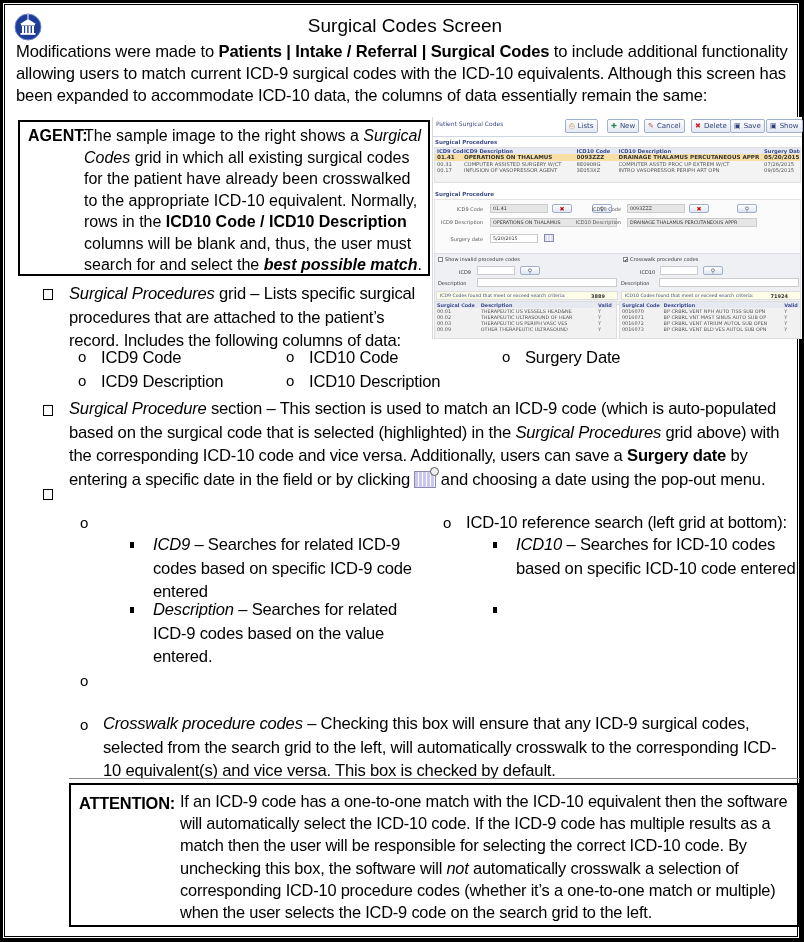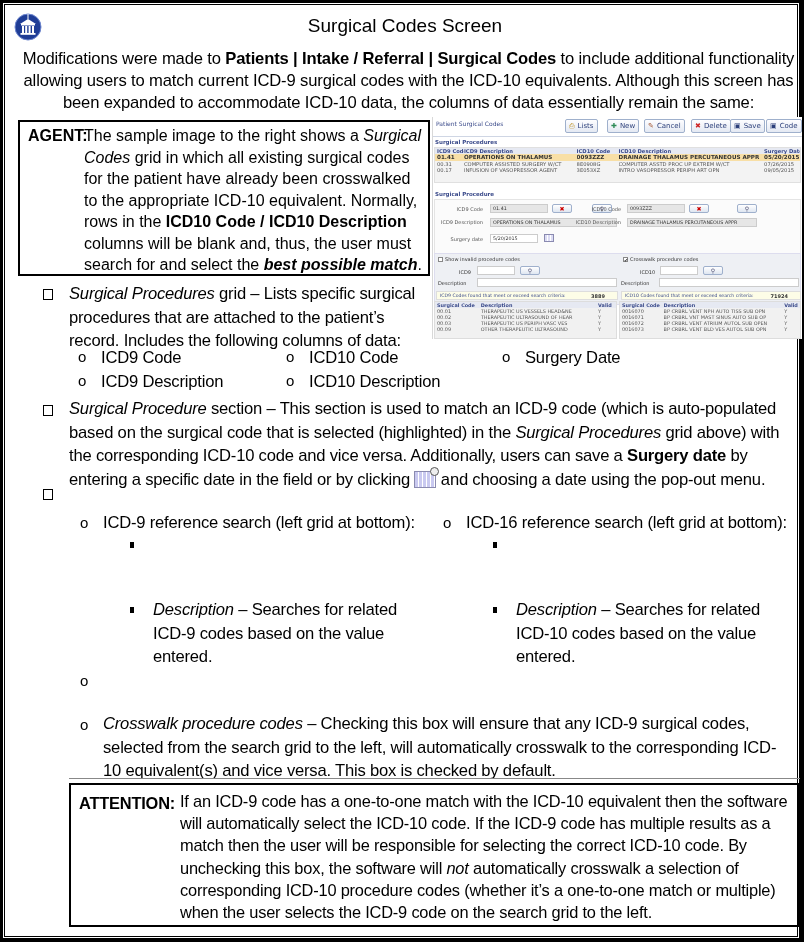--- a/index.html
+++ b/index.html
@@ -6,21 +6,21 @@
   html, body { width: 804px; height: 942px; background: #ffffff; overflow: hidden; }
   body { font-family: "Liberation Sans", sans-serif; color: #000; }
   .page {
     position: absolute; left: 0; top: 0; width: 804px; height: 942px;
     border: 4px double #000; border-width: 3px 5px 4px 3px;
     border-style: solid;
     box-shadow: inset 0 0 0 1px #fff, inset 0 0 0 2px #000;
   }
   .logo { position: absolute; left: 8px; top: 8px; width: 34px; height: 30px; }
   .title { position: absolute; left: 0; width: 804px; top: 12px; text-align: center; font-size: 19px; }
-  .intro { position: absolute; left: 13px; top: 45px; width: 785px; font-size: 16.6px; line-height: 22px; letter-spacing: -0.15px; text-align: center; }
+  .intro { position: absolute; left: 13px; top: 38px; width: 785px; font-size: 16.6px; line-height: 22px; letter-spacing: -0.15px; }
   .intro b { font-weight: bold; }
 
   .note {
     position: absolute; left: 15px; top: 117px; width: 412px; height: 156px;
     border: 2px solid #000; padding: 3px 6px 0 8px; font-size: 16px; line-height: 21.5px;
   }
   .note-label { position: absolute; left: 8px; top: 3px; font-weight: bold; }
   .note-body { margin-left: 56px; }
 
   .shot { position: absolute; left: 429px; top: 114px; width: 370px; height: 222px; background: #fff; border-left: 1px solid #d8d8d8; font-family: "DejaVu Sans", sans-serif; }
@@ -86,21 +86,21 @@
   </div>
 
   <div class="shot">
     <div class="topbar">
       <span class="ttl">Patient Surgical Codes</span>
       <span class="tb" style="left:132px"><i style="color:#b8860b">⎙</i><span>Lists</span></span>
       <span class="tb" style="left:174px"><i style="color:#2e8b57">✚</i><span>New</span></span>
       <span class="tb" style="left:211px"><i style="color:#a0522d">✎</i><span>Cancel</span></span>
       <span class="tb" style="left:258px"><i style="color:#cc2222">✖</i><span>Delete</span></span>
       <span class="tb" style="left:297px"><i style="color:#2c3f7a">▣</i><span>Save</span></span>
-      <span class="tb" style="left:333px"><i style="color:#2c3f7a">▣</i><span>Code</span></span>
+      <span class="tb" style="left:333px"><i style="color:#2c3f7a">▣</i><span>Show</span></span>
     </div>
     <div class="sec">Surgical Procedures</div>
     <div class="grid">
       <div class="grow hdr">
         <span style="width:27px">ICD9 Code</span>
         <span style="width:113px">ICD9 Description</span>
         <span style="width:42px">ICD10 Code</span>
         <span style="width:146px">ICD10 Description</span>
         <span style="width:36px">Surgery Date</span>
       </div>
@@ -230,30 +230,30 @@
   <span class="item" style="left:306px;top:367px">ICD10 Description</span>
   <span class="oc" style="left:499px;top:345px">o</span>
   <span class="item" style="left:522px;top:343px">Surgery Date</span>
 
   <span class="sq" style="left:40px;top:402px"></span>
   <div class="item" style="left:66px;top:394px;width:730px"><i>Surgical Procedure</i><span> section – This section is used to match an ICD-9 code (which is auto-populated based on the surgical code that is selected (highlighted) in the </span><i>Surgical Procedures</i><span> grid above) with the corresponding ICD-10 code and vice versa. Additionally, users can save a </span><b>Surgery date</b><span> by entering a specific date in the field or by clicking </span><span style="display:inline-block;width:22px;height:17px;vertical-align:-3px;border:1px solid #8a8ab0;background:repeating-linear-gradient(90deg,#c9c9f0 0 3px,#fff 3px 4px),#fff;position:relative"><span style="position:absolute;right:-4px;top:-5px;width:9px;height:9px;border-radius:50%;border:1px solid #555;background:#eee"></span></span><span> and choosing a date using the pop-out menu.</span></div>
 
   <span class="sq" style="left:40px;top:486px"></span>
 
   <span class="oc" style="left:77px;top:511px">o</span>
-  <span class="item" style="left:100px;top:508px">ICD-9 reference search (left grid at bottom):</span>
   <span class="bul" style="left:127px;top:539px"></span>
+  <div class="item" style="left:150px;top:530px;width:270px;padding-left:0"><i>ICD9</i><span> – Searches for related ICD-9 codes based on specific ICD-9 code entered</span></div>
   <span class="bul" style="left:127px;top:604px"></span>
   <div class="item" style="left:150px;top:595px;width:270px"><i>Description</i><span> – Searches for related ICD-9 codes based on the value entered.</span></div>
 
   <span class="oc" style="left:440px;top:511px">o</span>
-  <span class="item" style="left:463px;top:508px">ICD-16 reference search (left grid at bottom):</span>
+  <span class="item" style="left:463px;top:508px">ICD-10 reference search (left grid at bottom):</span>
   <span class="bul" style="left:490px;top:539px"></span>
+  <div class="item" style="left:513px;top:530px;width:280px"><i>ICD10</i><span> – Searches for ICD-10 codes based on specific ICD-10 code entered</span></div>
   <span class="bul" style="left:490px;top:604px"></span>
-  <div class="item" style="left:513px;top:595px;width:280px"><i>Description</i><span> – Searches for related ICD-10 codes based on the value entered.</span></div>
 
   <span class="oc" style="left:77px;top:669px">o</span>
 
   <span class="oc" style="left:77px;top:713px">o</span>
   <div class="item" style="left:100px;top:709px;width:690px"><i>Crosswalk procedure codes</i><span> – Checking this box will ensure that any ICD-9 surgical codes, selected from the search grid to the left, will automatically crosswalk to the corresponding ICD-10 equivalent(s) and vice versa. This box is checked by default.</span></div>
 
   <div class="sep"></div>
 
   <div class="attn">
     <span class="attn-label">ATTENTION:</span>

